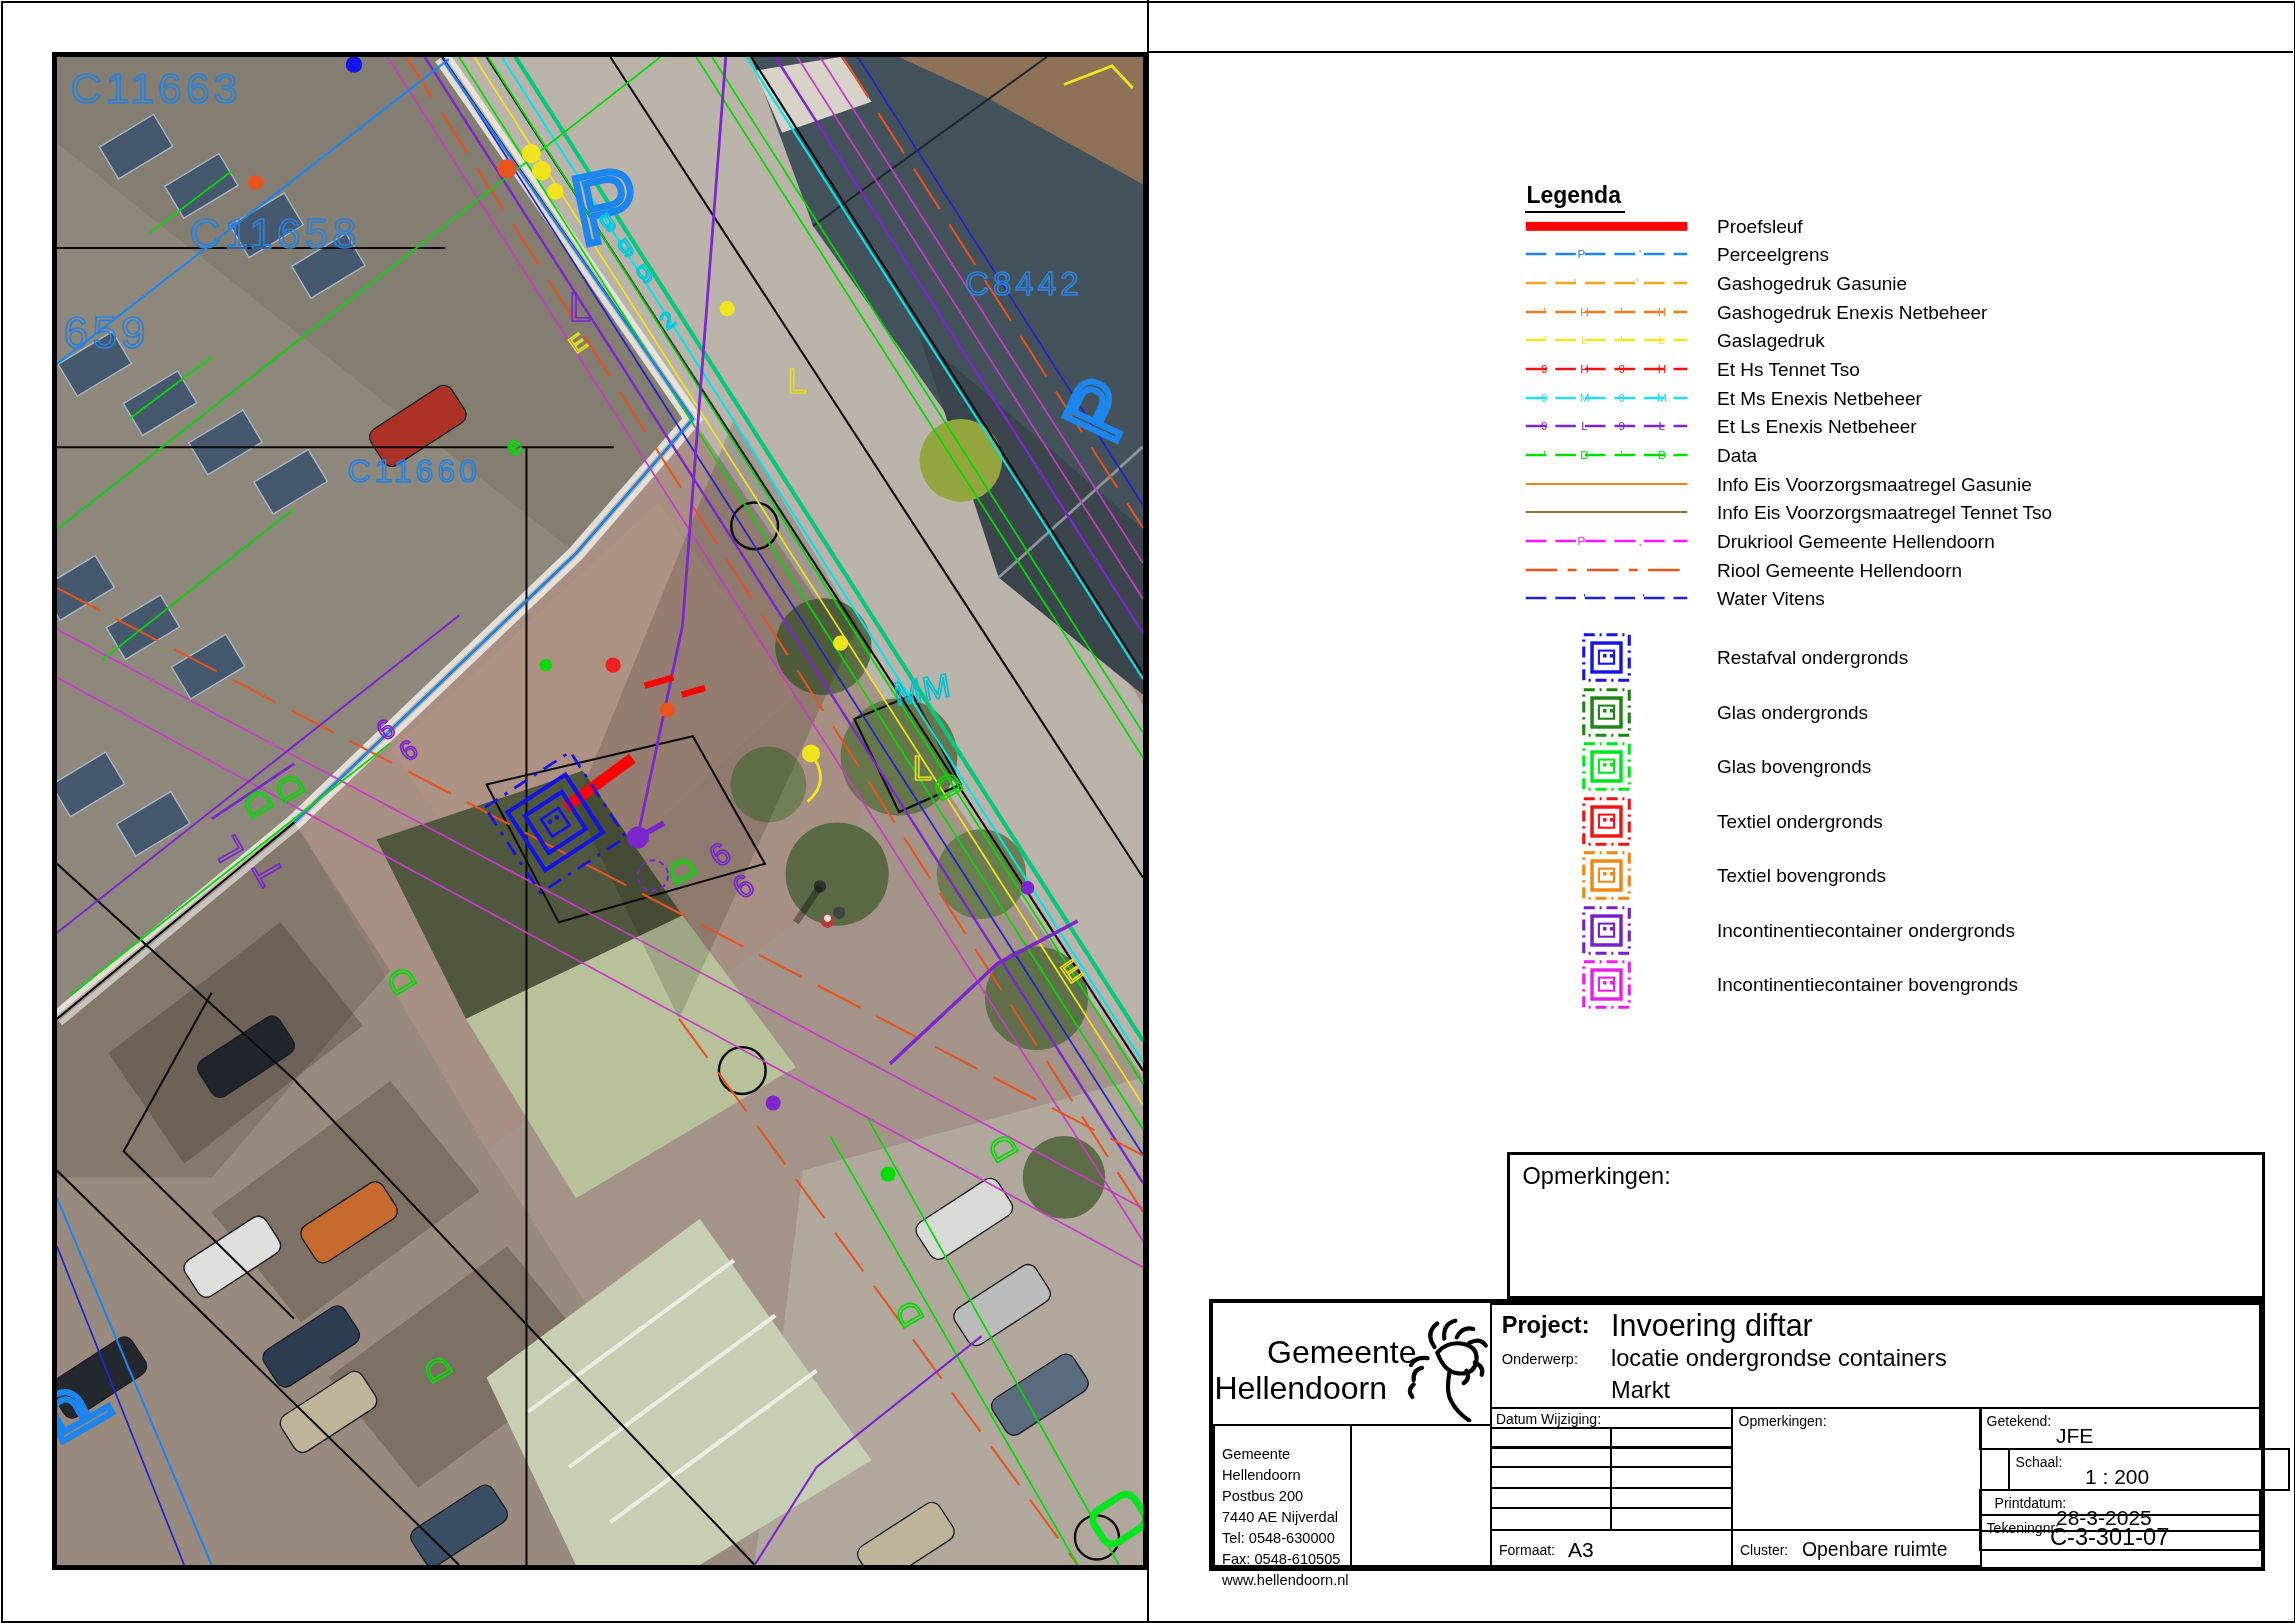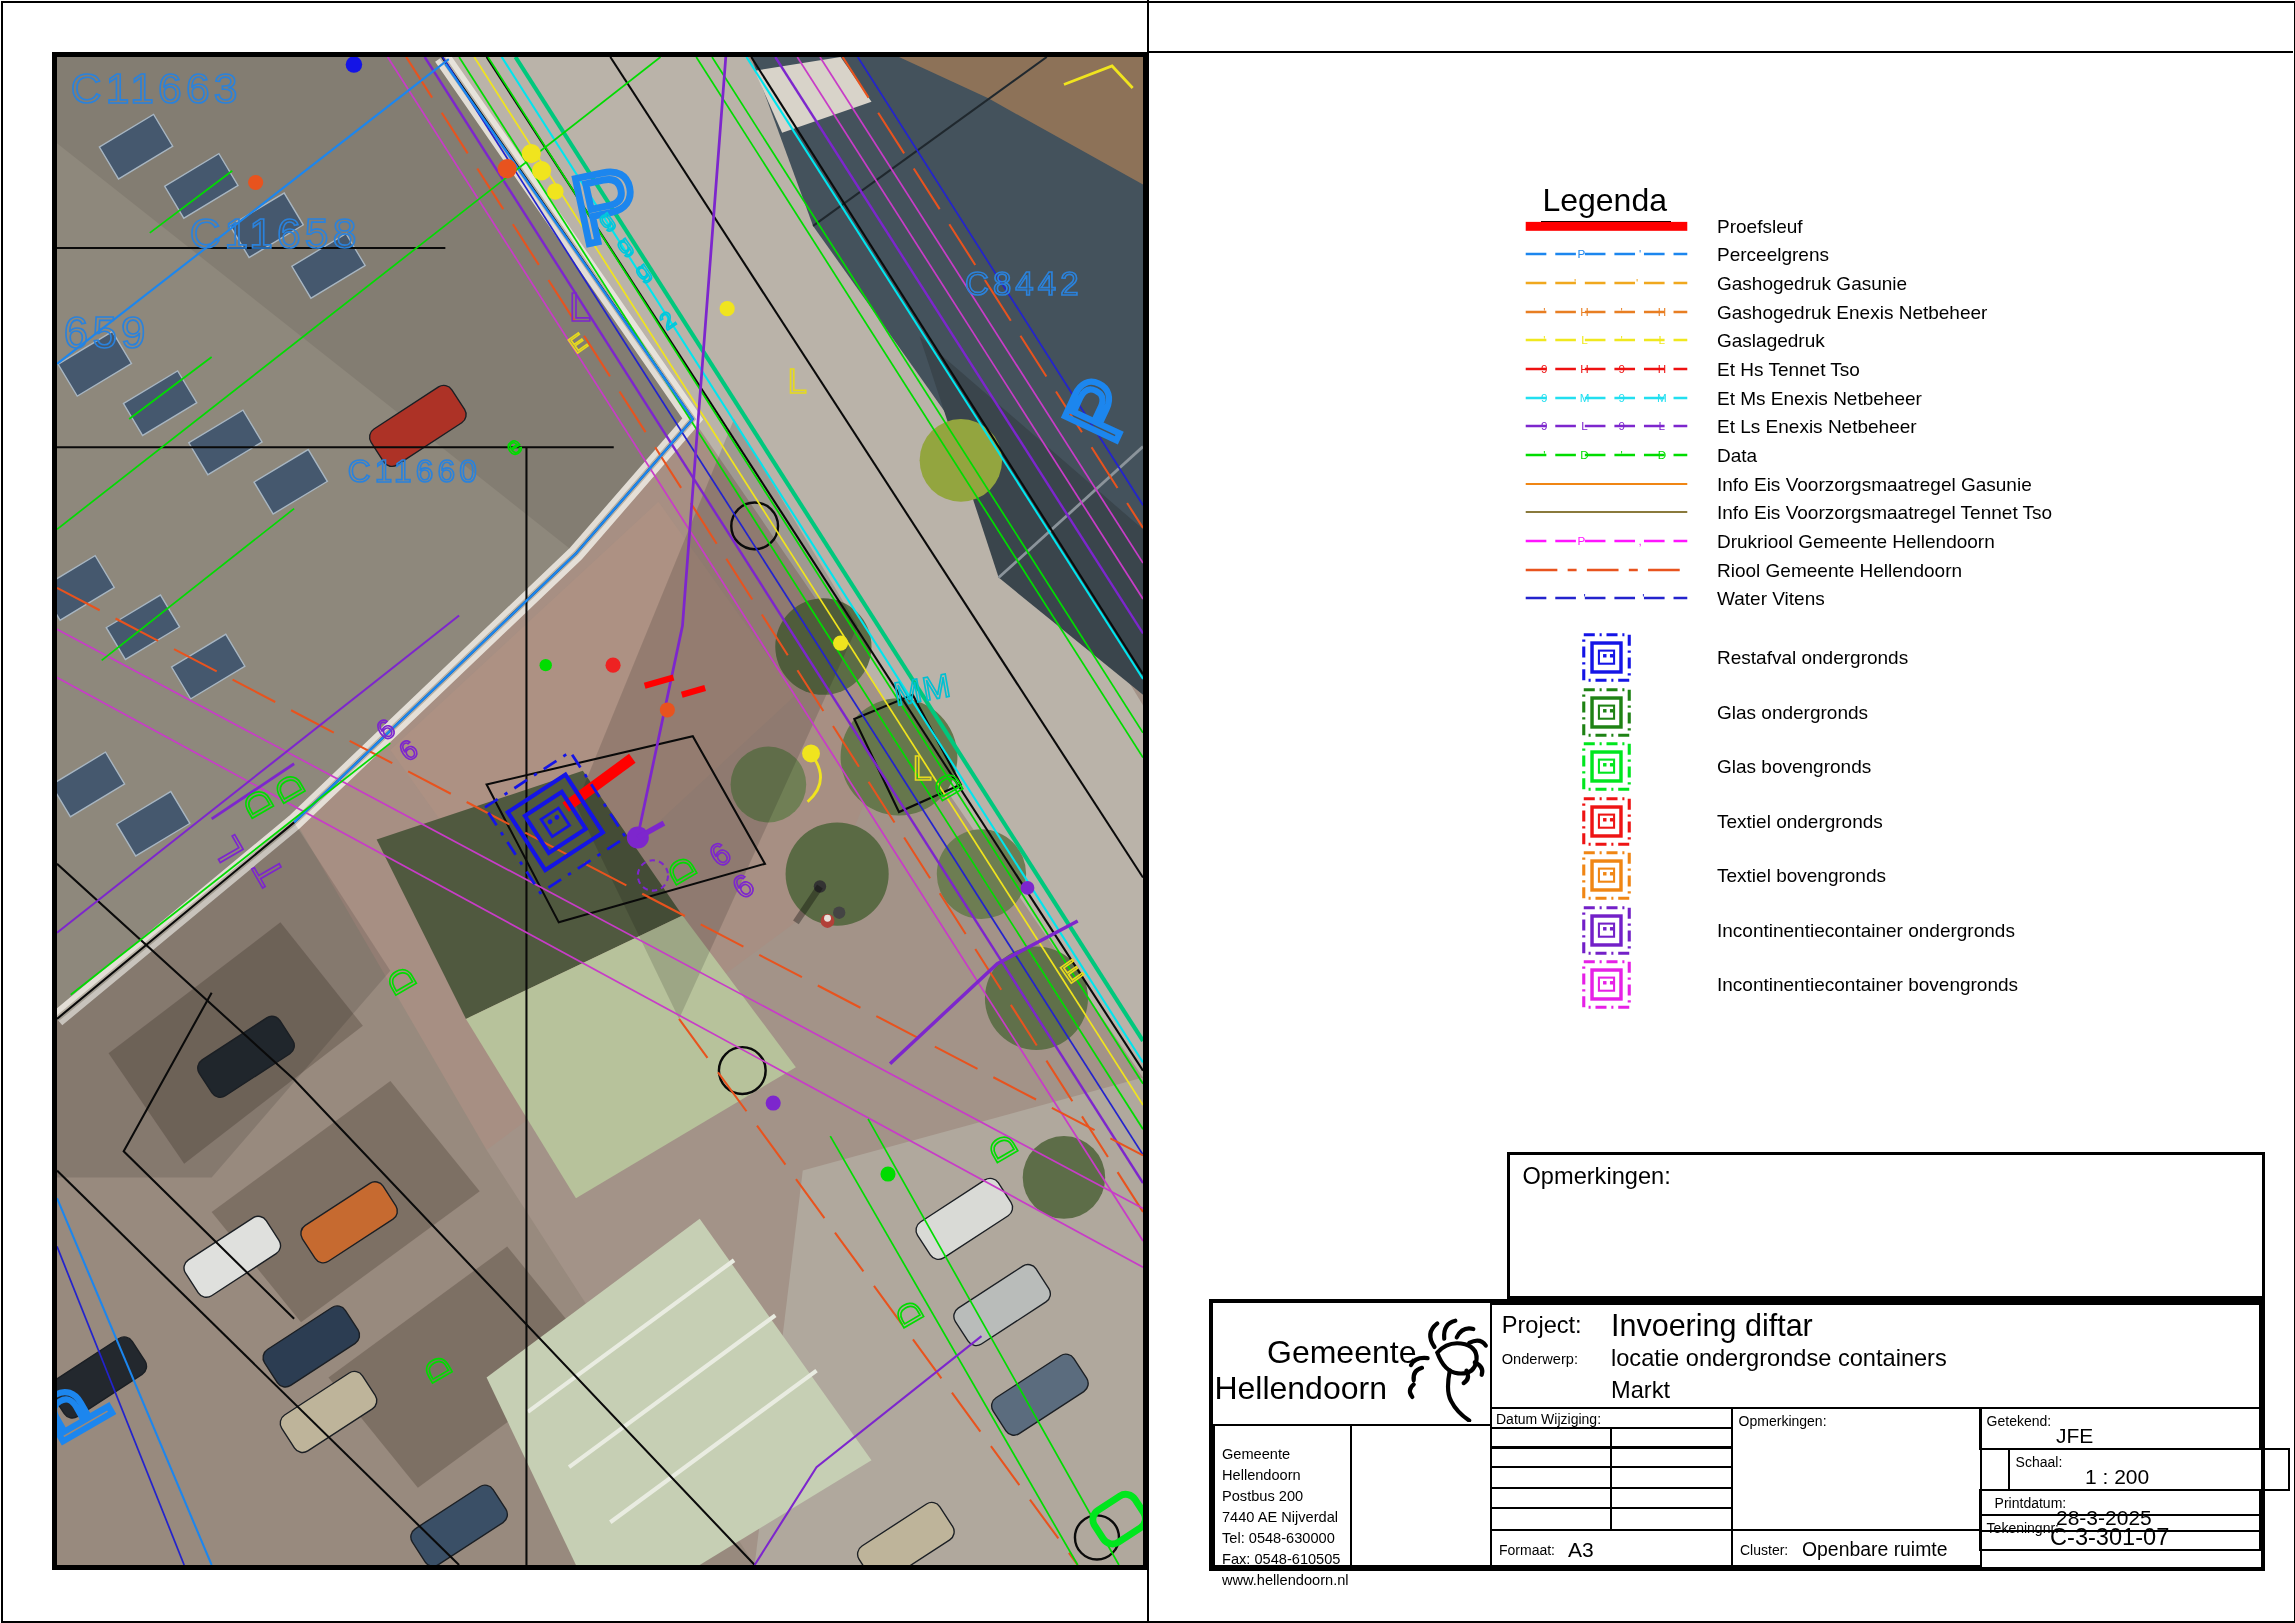--- a/index.html
+++ b/index.html
@@ -7,39 +7,39 @@
   .abs{position:absolute;}
   
   .page-frame{left:1.4px;top:1.4px;width:2291px;height:1618px;border:2.1px solid #000;}
   .fold-line{left:1147px;top:0;width:2.1px;height:1623px;background:#000;}
   .top-rule{left:1148px;top:51px;width:1145px;height:2.1px;background:#000;}
   
   .map-frame{left:52px;top:52px;width:1096px;height:1518px;border:5.6px solid #000;box-sizing:border-box;background:#a39388;}
   .map-frame svg{display:block;width:100%;height:100%;}
   
   .legend{left:1525px;top:182px;width:742px;height:840px;}
-  .legend-title{position:absolute;left:16px;top:0;font-size:32px;font-weight:normal;border-bottom:2.8px solid #000;padding:0 4.2px 2.1px 1.4px;}
+  .legend-title{position:absolute;left:0;top:0;font-size:23px;font-weight:bold;border-bottom:2.8px solid #000;padding:0 4.2px 2.1px 1.4px;}
   .lg-row{position:absolute;left:0;height:23.6px;}
   .lg-row svg{position:absolute;left:0;top:0;}
   .lg-label{position:absolute;left:192px;top:1.4px;font-size:19px;white-space:nowrap;}
   .lg-sym-row{position:absolute;left:0;height:53px;}
   .lg-sym-row svg{position:absolute;left:56px;top:0;}
   .lg-sym-row .lg-label{top:15.3px;}
   
   .notes{left:1507px;top:1152px;width:758px;height:147px;border:3.5px solid #000;box-sizing:border-box;}
   .notes-label{position:absolute;left:12.5px;top:8.3px;font-size:23.6px;}
   
   .tb{left:1209px;top:1299px;width:1056px;height:272px;border:4.2px solid #000;box-sizing:border-box;}
   .cell{position:absolute;border:2.1px solid #000;box-sizing:border-box;}
   .cell .sm{position:absolute;font-size:14px;}
   .noborder{border:none;}
   .org-line1{position:absolute;left:54px;top:30.5px;font-size:32px;}
   .org-line2{position:absolute;left:1.4px;top:67px;font-size:32px;}
   .addr{position:absolute;left:7px;top:18px;font-size:14.6px;line-height:21px;white-space:pre-line;}
-  .proj-label{position:absolute;left:9.7px;top:7px;font-size:23.6px;}
+  .proj-label{position:absolute;left:9.7px;top:7px;font-size:23.6px;font-weight:bold;}
   .proj-value{position:absolute;left:119px;top:2.8px;font-size:30.5px;}
   .ond-label{position:absolute;left:9.7px;top:46px;font-size:14.6px;}
   .ond-value1{position:absolute;left:119px;top:40px;font-size:23.6px;}
   .ond-value2{position:absolute;left:119px;top:72px;font-size:23.6px;}
   .val30{position:absolute;left:75px;top:15.3px;font-size:21px;}
   .val36{position:absolute;left:69px;top:8.3px;font-size:23.6px;}
 </style>
 </head>
 <body>
 

